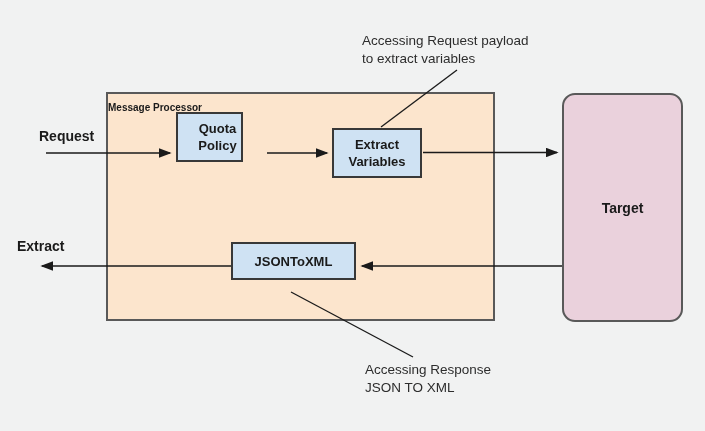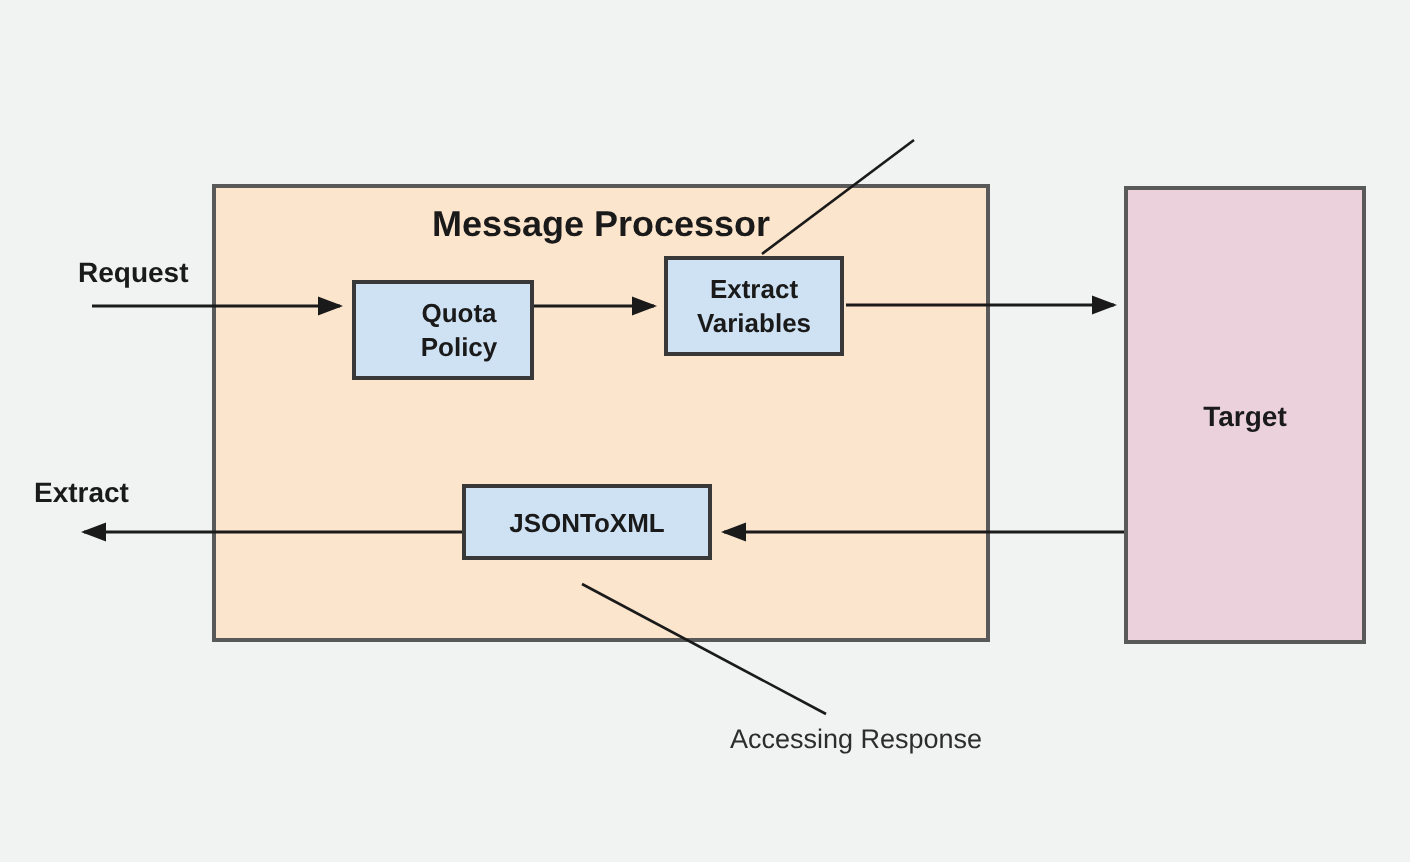--- a/index.html
+++ b/index.html
@@ -54,28 +54,28 @@
   }
   #target-box {
     left: 562px;
     top: 93px;
     width: 121px;
     height: 229px;
     background: var(--target_fill, #ead1dc);
     display: flex;
     align-items: center;
     justify-content: center;
+    border-radius: 13px;
   }
   .container-title {
     position: absolute;
     left: 0;
     top: 8px;
     width: 100%;
-    text-align: center;
-    font-size: 18px;
+    font-size: 10px;
     font-weight: bold;
     color: var(--text, #1a1a1a);
   }
   .target-label {
     font-size: 14px;
     font-weight: bold;
     color: var(--text, #1a1a1a);
   }
   .node {
     position: absolute;
@@ -88,22 +88,22 @@
     justify-content: center;
     font-size: 13px;
     font-weight: bold;
     color: var(--text, #1a1a1a);
     line-height: 17px;
     text-align: center;
     z-index: 2;
   }
   #quota-node {
     left: 176px;
-    top: 140px;
-    width: 91px;
+    top: 112px;
+    width: 67px;
     height: 50px;
     padding-left: 16px;
   }
   #extract-node {
     left: 332px;
     top: 128px;
     width: 90px;
     height: 50px;
   }
   #jsontoxml-node {
@@ -170,23 +170,28 @@
     <div>Variables</div>
   </div>
 
   <div id="jsontoxml-node" class="node">
     <div>JSONToXML</div>
   </div>
 
   <div id="request-label" class="edge-label">Request</div>
   <div id="response-label" class="edge-label">Extract</div>
 
+  <div id="annotation-top" class="annotation">
+    <div>Accessing Request payload</div>
+    <div>to extract variables</div>
+  </div>
 
   <div id="annotation-bottom" class="annotation">
     <div>Accessing Response</div>
+    <div>JSON TO XML</div>
   </div>
 
   <svg id="edges" xmlns="http://www.w3.org/2000/svg" viewBox="0 0 705 431">
     <defs>
       <marker id="arrowhead" viewBox="0 0 8 6" markerWidth="8" markerHeight="6" refX="7" refY="3" orient="auto">
         <path d="M0,0 L8,3 L0,6 Z"></path>
       </marker>
     </defs>
     <line class="arrow-line" x1="46" y1="153" x2="170" y2="153" marker-end="url(#arrowhead)"></line>
     <line class="arrow-line" x1="267" y1="153" x2="327" y2="153" marker-end="url(#arrowhead)"></line>

